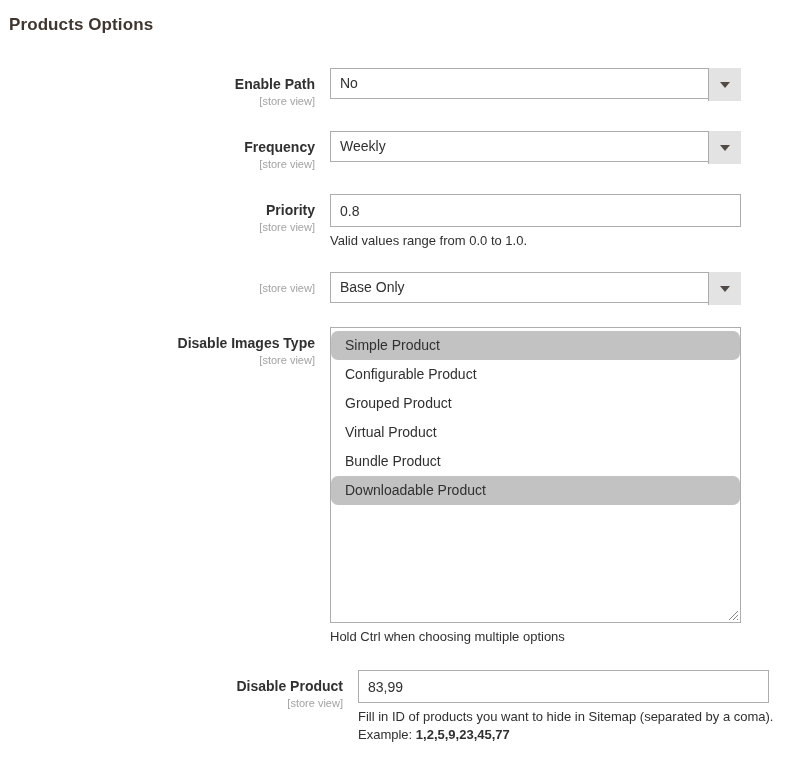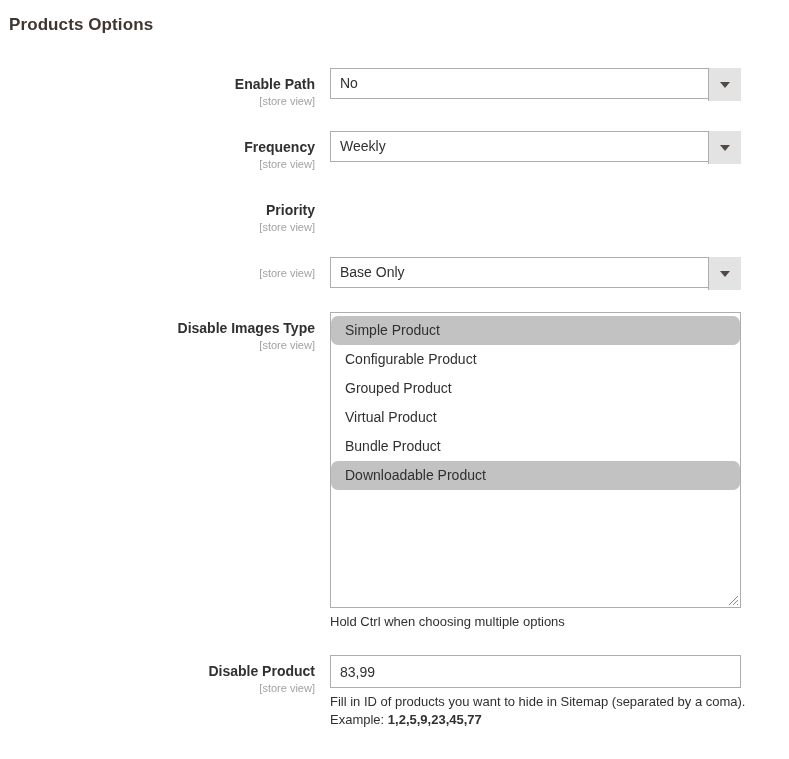--- a/index.html
+++ b/index.html
@@ -203,20 +203,24 @@
           <span class="tri-down"></span>
         </div>
       </div>
     </div>
   </div>
 
   <div class="row">
     <div class="label-col">
       <span class="label-text">Priority</span>
       <span class="scope-text">[store view]</span>
+    </div>
+    <div class="field-col">
+      <input class="text-input" type="text" value="0.8" style="">
+      <div class="note">Valid values range from 0.0 to 1.0.</div>
     </div>
   </div>
 
   <div class="row" style="margin-top:6px;">
     <div class="label-col">
       <span class="scope-text">[store view]</span>
     </div>
     <div class="field-col">
       <div class="select-wrap">
         <div class="select-box">Base Only</div>
@@ -243,21 +247,21 @@
           <svg class="resize-grip" viewBox="0 0 14 14">
           <line x1="13" y1="4" x2="4" y2="13" stroke="#888" stroke-width="1"></line>
           <line x1="13" y1="8" x2="8" y2="13" stroke="#888" stroke-width="1"></line>
           <line x1="13" y1="12" x2="12" y2="13" stroke="#888" stroke-width="1"></line>
         </svg>
       </div>
       <div class="note">Hold Ctrl when choosing multiple options</div>
     </div>
   </div>
 
-  <div class="row" style="margin-top:24px;">
+  <div class="row" style="margin-top:24px;margin-left:28px;">
     <div class="label-col">
       <span class="label-text">Disable Product</span>
       <span class="scope-text">[store view]</span>
     </div>
     <div class="field-col">
       <input class="text-input" type="text" value="83,99" style="">
       <div class="note">
         <span>Fill in ID of products you want to hide in Sitemap (separated by a coma).</span><br>
         <span>Example: </span><b>1,2,5,9,23,45,77</b>
       </div>

